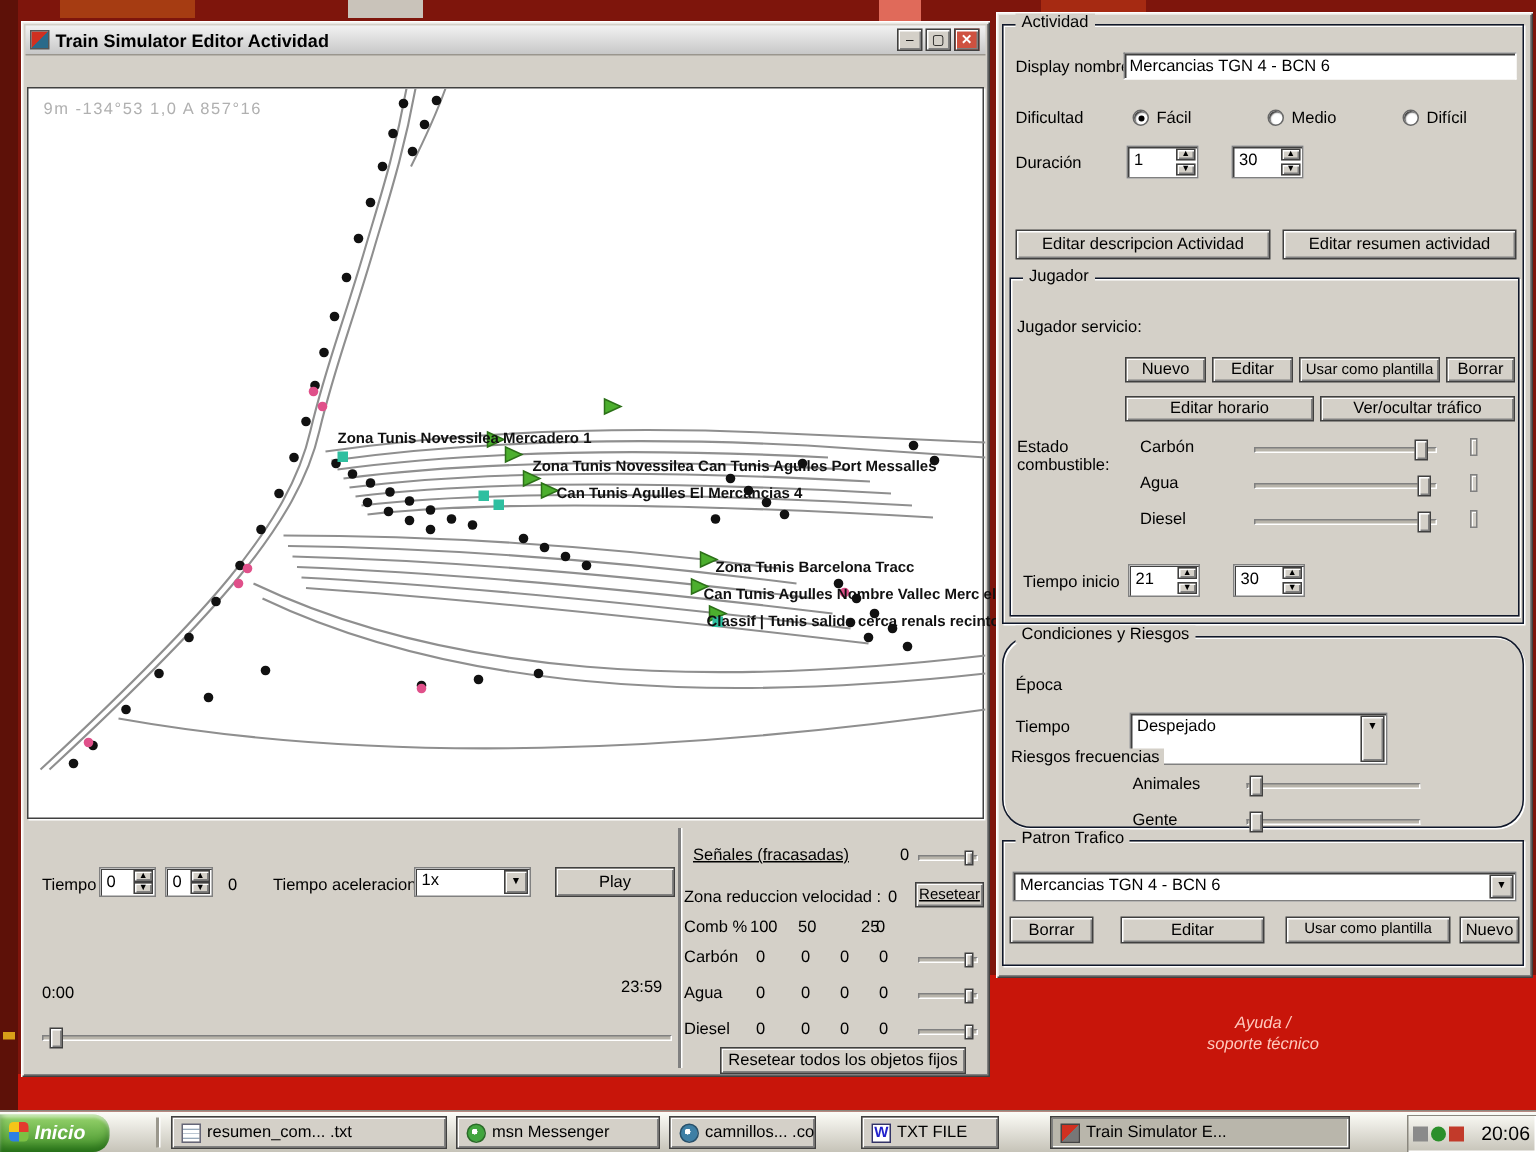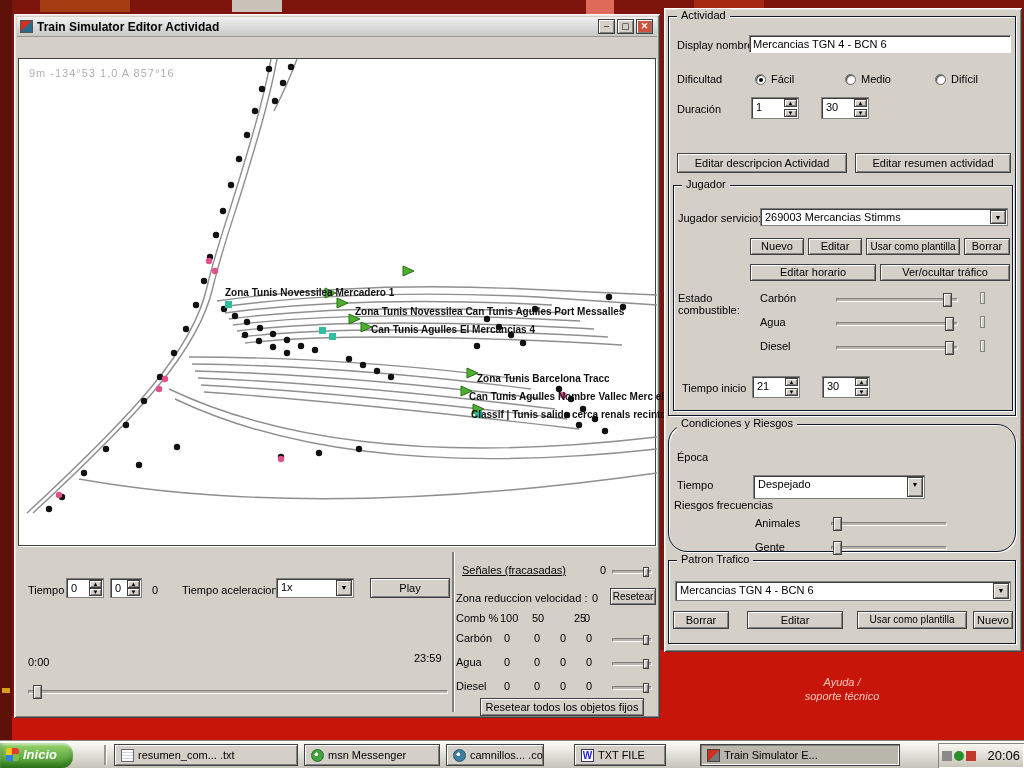--- a/index.html
+++ b/index.html
@@ -248,21 +248,21 @@
 
   <div class="abs" style="left:438px;top:538px;width:2px;height:160px;background:#808080;box-shadow:1px 0 0 #fff;"></div>
   <span class="lbl" style="left:448px;top:550px;text-decoration:underline;">Señales (fracasadas)</span>
   <span class="lbl" style="left:586px;top:550px;">0</span>
   <div class="htrack" style="left:598px;top:556px;width:40px;">
       <div class="hthumb btn3d" style="left:30px;width:6px;height:10px;top:-4px;"></div>
     </div>
 
   <span class="lbl" style="left:442px;top:578px;">Zona reduccion velocidad :</span>
   <span class="lbl" style="left:578px;top:578px;">0</span>
-  <div class="btn3d abs" style="left:596px;top:574px;width:46px;height:17px;font-size:10px;line-height:15px;">Resetear</div>
+  <div class="btn3d abs" style="left:596px;top:574px;width:46px;height:17px;font-size:10px;line-height:15px;text-decoration:underline;">Resetear</div>
 
   <span class="lbl" style="left:442px;top:598px;">Comb %</span>
   <span class="lbl" style="left:486px;top:598px;">100</span>
   <span class="lbl" style="left:518px;top:598px;">50</span>
   <span class="lbl" style="left:560px;top:598px;">25</span>
   <span class="lbl" style="left:570px;top:598px;">0</span>
 
   <span class="lbl" style="left:442px;top:618px;">Carbón</span>
   <span class="lbl" style="left:490px;top:618px;">0</span>
   <span class="lbl" style="left:520px;top:618px;">0</span>
@@ -313,24 +313,20 @@
       <span class="val">30</span>
       <span class="up btn3d">▲</span>
         <span class="dn btn3d">▼</span>
     </div>
     <div class="btn3d abs" style="left:8px;top:136px;width:170px;height:20px;line-height:18px;">Editar descripcion Actividad</div>
     <div class="btn3d abs" style="left:186px;top:136px;width:156px;height:20px;line-height:18px;">Editar resumen actividad</div>
 
     <div id="grp-jugador" class="abs groupbox">
       <span class="group-label">Jugador</span>
       <span class="lbl" style="left:4px;top:26px;">Jugador servicio:</span>
-      <div class="combo" style="left:86px;top:22px;width:248px;height:18px;">
-        <span class="cval">269003 Mercancias Stimms</span>
-        <span class="cbtn btn3d">▼</span>
-      </div>
       <div class="btn3d abs" style="left:76px;top:52px;width:54px;height:17px;line-height:15px;">Nuevo</div>
       <div class="btn3d abs" style="left:134px;top:52px;width:54px;height:17px;line-height:15px;">Editar</div>
       <div class="btn3d abs" style="left:192px;top:52px;width:94px;height:17px;line-height:15px;font-size:10px;">Usar como plantilla</div>
       <div class="btn3d abs" style="left:290px;top:52px;width:46px;height:17px;line-height:15px;">Borrar</div>
       <div class="btn3d abs" style="left:76px;top:78px;width:126px;height:17px;line-height:15px;">Editar horario</div>
       <div class="btn3d abs" style="left:206px;top:78px;width:130px;height:17px;line-height:15px;">Ver/ocultar tráfico</div>
       <span class="lbl" style="left:4px;top:106px;width:72px;white-space:normal;">Estado combustible:</span>
       <span class="fuel-lbl" style="top:106px;">Carbón</span>
       <div class="htrack" style="left:162px;top:112px;width:122px;">
           <div class="hthumb btn3d" style="left:106px;"></div>
@@ -357,21 +353,21 @@
         <span class="up btn3d">▲</span>
           <span class="dn btn3d">▼</span>
       </div>
     </div>
   </div>
 
   <div id="grp-cond" class="abs groupbox">
     <span class="group-label">Condiciones y Riesgos</span>
     <span class="lbl" style="left:8px;top:26px;">Época</span>
     <span class="lbl" style="left:8px;top:54px;">Tiempo</span>
-    <div class="combo" style="left:84px;top:50px;width:172px;height:24px;">
+    <div class="combo" style="left:84px;top:50px;width:172px;height:35px;">
       <span class="cval">Despejado</span>
       <span class="cbtn btn3d">▼</span>
     </div>
     <span class="lbl" style="left:2px;top:74px;background:#d4d0c8;padding:0 3px;">Riesgos frecuencias</span>
     <span class="fuel-lbl" style="top:92px;">Animales</span>
     <div class="htrack" style="left:162px;top:97px;width:116px;">
         <div class="hthumb btn3d" style="left:1px;"></div>
       </div>
     <span class="fuel-lbl" style="top:116px;">Gente</span>
     <div class="htrack" style="left:162px;top:121px;width:116px;">

